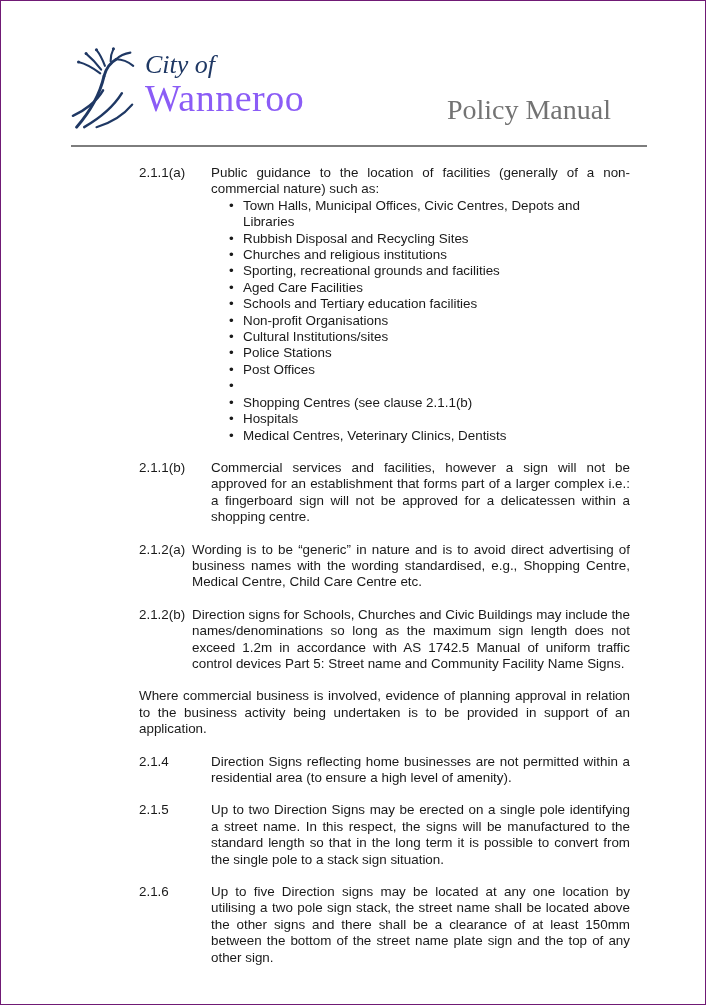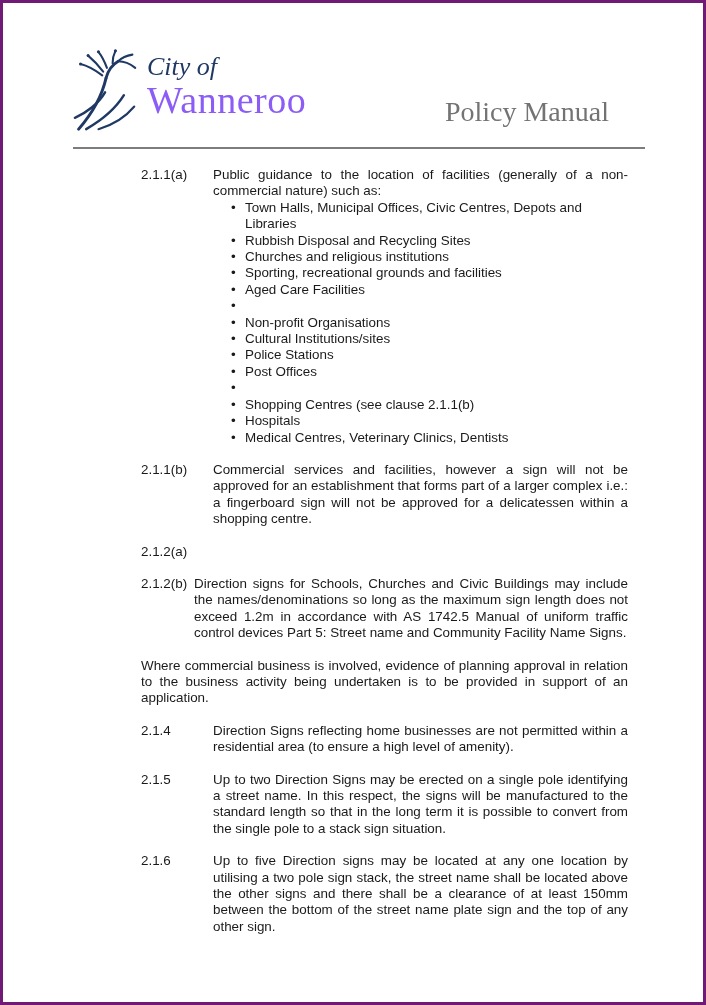--- a/index.html
+++ b/index.html
@@ -4,21 +4,21 @@
 <style>
   html, body { margin: 0; padding: 0; background: #e9e9e9; }
   * { box-sizing: border-box; }
 
   .page {
     position: relative;
     width: 706px;
     height: 1005px;
     margin: 0 auto;
     background: #ffffff;
-    border: 3px solid #701a75;
+    border: 1px solid #701a75;
     font-family: "Liberation Sans", sans-serif;
     font-size: 13.4px;
     line-height: 16.4px;
     color: #1a1a1a;
     overflow: hidden;
   }
 
   
   .header {
     display: flex;
@@ -150,20 +150,21 @@
           <li>
               <span class="dot">•</span>
               <span>Sporting, recreational grounds and facilities</span>
             </li>
           <li>
               <span class="dot">•</span>
               <span>Aged Care Facilities</span>
             </li>
           <li>
               <span class="dot">•</span>
+              <span>Schools and Tertiary education facilities</span>
             </li>
           <li>
               <span class="dot">•</span>
               <span>Non-profit Organisations</span>
             </li>
           <li>
               <span class="dot">•</span>
               <span>Cultural Institutions/sites</span>
             </li>
           <li>
@@ -195,20 +196,23 @@
 
     <div class="clause">
       <span class="cid">2.1.1(b)</span>
       <div class="cbody">
         <p>Commercial services and facilities, however a sign will not be approved for an establishment that forms part of a larger complex i.e.: a fingerboard sign will not be approved for a delicatessen within a shopping centre.</p>
       </div>
     </div>
 
     <div class="clause tight">
       <span class="cid">2.1.2(a)</span>
+      <div class="cbody">
+        <p>Wording is to be “generic” in nature and is to avoid direct advertising of business names with the wording standardised, e.g., Shopping Centre, Medical Centre, Child Care Centre etc.</p>
+      </div>
     </div>
 
     <div class="clause tight">
       <span class="cid">2.1.2(b)</span>
       <div class="cbody">
         <p>Direction signs for Schools, Churches and Civic Buildings may include the names/denominations so long as the maximum sign length does not exceed 1.2m in accordance with AS 1742.5 Manual of uniform traffic control devices Part 5: Street name and Community Facility Name Signs.</p>
       </div>
     </div>
 
     <div class="clause">

